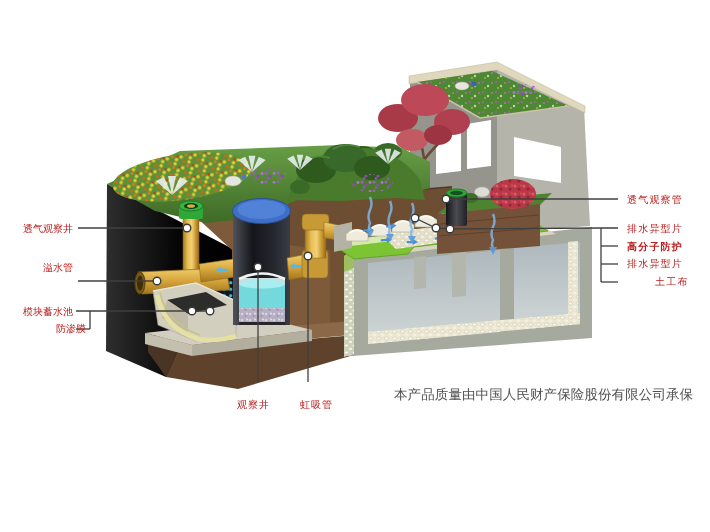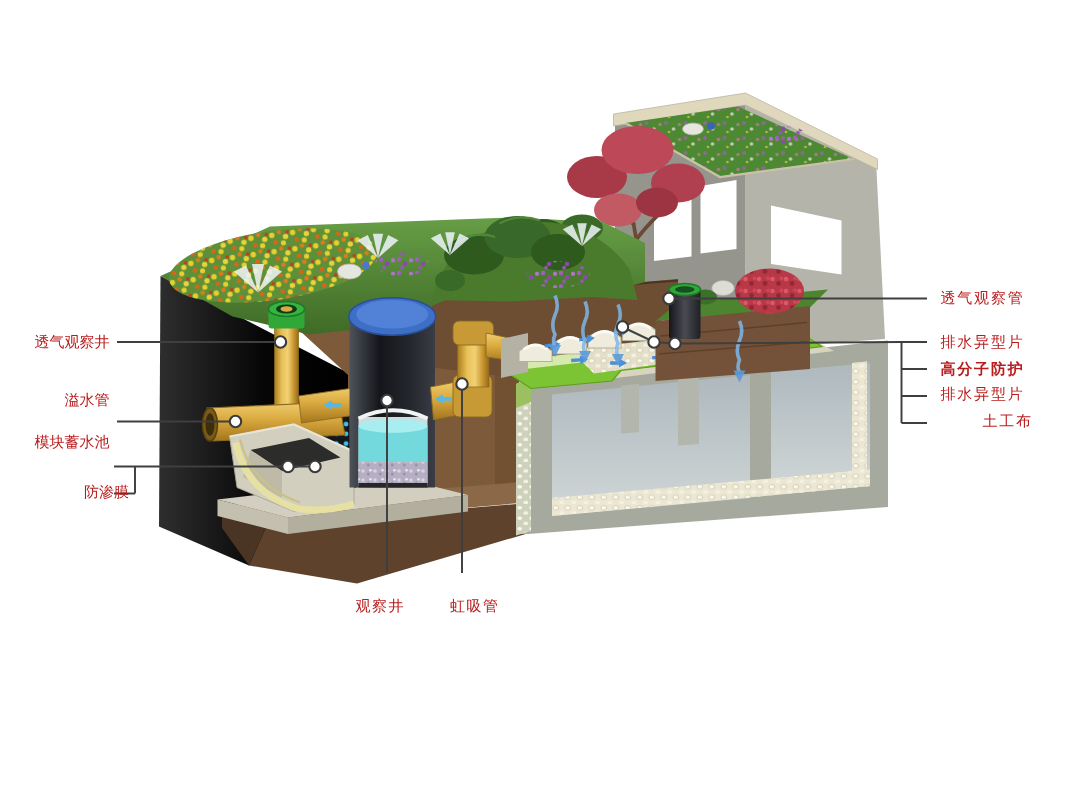--- a/index.html
+++ b/index.html
@@ -334,25 +334,26 @@
         <circle cx="415" cy="218" r="3.8"></circle>
     <circle cx="436" cy="228" r="3.8"></circle>
         <circle cx="450" cy="229" r="3.8"></circle>
     <circle cx="258" cy="267" r="3.8"></circle>
         <circle cx="308" cy="256" r="3.8"></circle>
   </g>
 </svg>
 
   <div class="lbl lbl-r" style="left:3px;top:221px;">透气观察井</div>
   <div class="lbl lbl-r" style="left:3px;top:260px;">溢水管</div>
-  <div class="lbl lbl-r" style="left:3px;top:288px;">模块蓄水池</div>
+  <div class="lbl lbl-r" style="left:3px;top:304px;">模块蓄水池</div>
   <div class="lbl lbl-r" style="left:16px;top:321px;">防渗膜</div>
 
   <div class="lbl lbl-right" style="left:627px;top:192px;">透气观察管</div>
   <div class="lbl lbl-right" style="left:627px;top:221px;">排水异型片</div>
   <div class="lbl lbl-right" style="left:627px;top:239px;font-weight:bold;">高分子防护</div>
   <div class="lbl lbl-right" style="left:627px;top:256px;">排水异型片</div>
   <div class="lbl lbl-right" style="left:627px;top:274px;margin-left:28px;">土工布</div>
 
   <div class="lbl lbl-b" style="left:237px;top:385px;">观察井</div>
   <div class="lbl lbl-b" style="left:300px;top:385px;">虹吸管</div>
 
+  <div class="footnote">本产品质量由中国人民财产保险股份有限公司承保</div>
 </div>
 
 </body></html>

